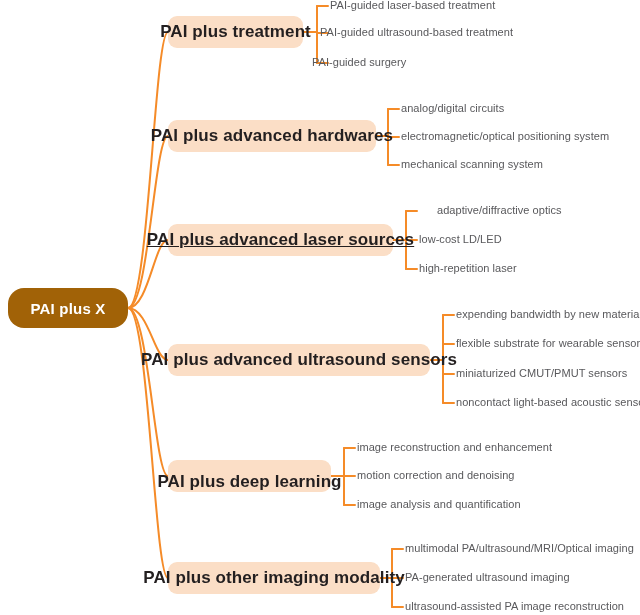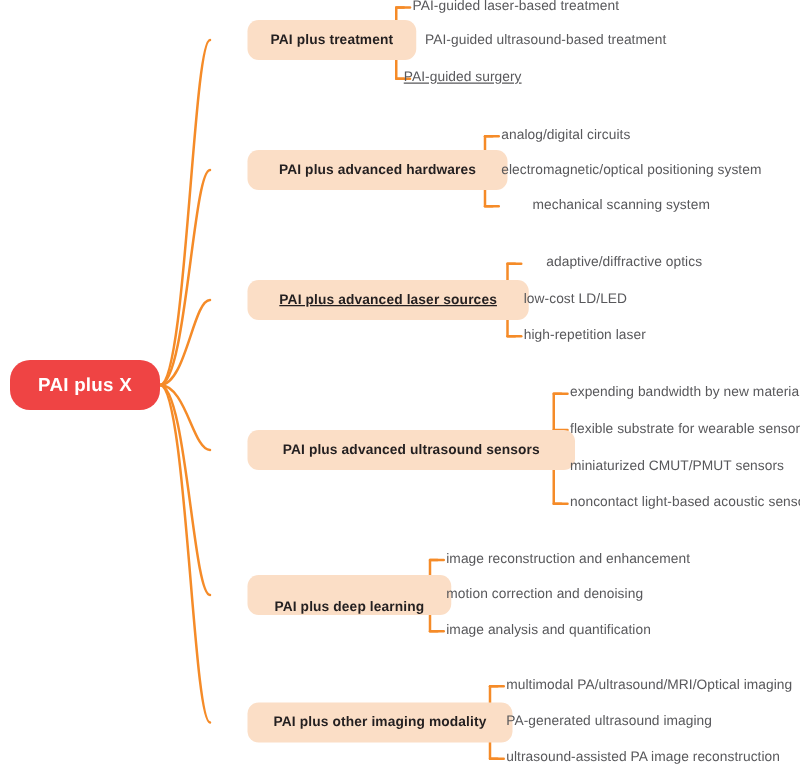--- a/index.html
+++ b/index.html
@@ -25,35 +25,34 @@
   }
   .node {
     position: absolute;
     box-sizing: border-box;
     display: flex;
     align-items: center;
     justify-content: center;
     white-space: nowrap;
   }
   .root-node {
-    background: #ef4444;
+    background: #a16207;
     color: #ffffff;
     font-weight: bold;
     font-size: 15px;
     border-radius: 16px;
     letter-spacing: 0.2px;
   }
   .branch-node {
     background: #FBDEC6;
     color: #231f20;
     font-weight: bold;
-    font-size: 11px;
+    font-size: 17px;
     border-radius: 9px;
     letter-spacing: 0.1px;
-    margin-left: 30px;
   }
   .leaf-node {
     position: absolute;
     color: #58585b;
     font-size: 11px;
     white-space: nowrap;
     letter-spacing: 0.05px;
     line-height: 11px;
   }
 </style>
@@ -120,25 +119,25 @@
       </div>
       <div class="node branch-node" style="left: 168px; top: 460px; width: 163px; height: 32px; align-items: flex-end;">
         <span>PAI plus deep learning</span>
       </div>
       <div class="node branch-node" style="left: 168px; top: 562px; width: 212px; height: 32px;">
         <span>PAI plus other imaging modality</span>
       </div>
     </div>
   <div id="leaves">
       <div class="leaf-node" style="left: 330px; top: 0px;">PAI-guided laser-based treatment</div>
-      <div class="leaf-node" style="left: 340px; top: 27px;">PAI-guided ultrasound-based treatment</div>
-      <div class="leaf-node" style="left: 323px; top: 57px; text-decoration: underline;">PAI-guided surgery</div>
+      <div class="leaf-node" style="left: 320px; top: 27px;">PAI-guided ultrasound-based treatment</div>
+      <div class="leaf-node" style="left: 312px; top: 57px;">PAI-guided surgery</div>
       <div class="leaf-node" style="left: 401px; top: 103px;">analog/digital circuits</div>
       <div class="leaf-node" style="left: 401px; top: 131px;">electromagnetic/optical positioning system</div>
-      <div class="leaf-node" style="left: 401px; top: 159px; margin-left: 25px;">mechanical scanning system</div>
+      <div class="leaf-node" style="left: 401px; top: 159px;">mechanical scanning system</div>
       <div class="leaf-node" style="left: 419px; top: 205px; margin-left: 18px;">adaptive/diffractive optics</div>
       <div class="leaf-node" style="left: 419px; top: 234px; text-align: center;">low-cost LD/LED</div>
       <div class="leaf-node" style="left: 419px; top: 263px;">high-repetition laser</div>
       <div class="leaf-node" style="left: 456px; top: 309px;">expending bandwidth by new materials</div>
       <div class="leaf-node" style="left: 456px; top: 338px;">flexible substrate for wearable sensors</div>
       <div class="leaf-node" style="left: 456px; top: 368px; text-align: right;">miniaturized CMUT/PMUT sensors</div>
       <div class="leaf-node" style="left: 456px; top: 397px;">noncontact light-based acoustic sensors</div>
       <div class="leaf-node" style="left: 357px; top: 442px;">image reconstruction and enhancement</div>
       <div class="leaf-node" style="left: 357px; top: 470px;">motion correction and denoising</div>
       <div class="leaf-node" style="left: 357px; top: 499px;">image analysis and quantification</div>

